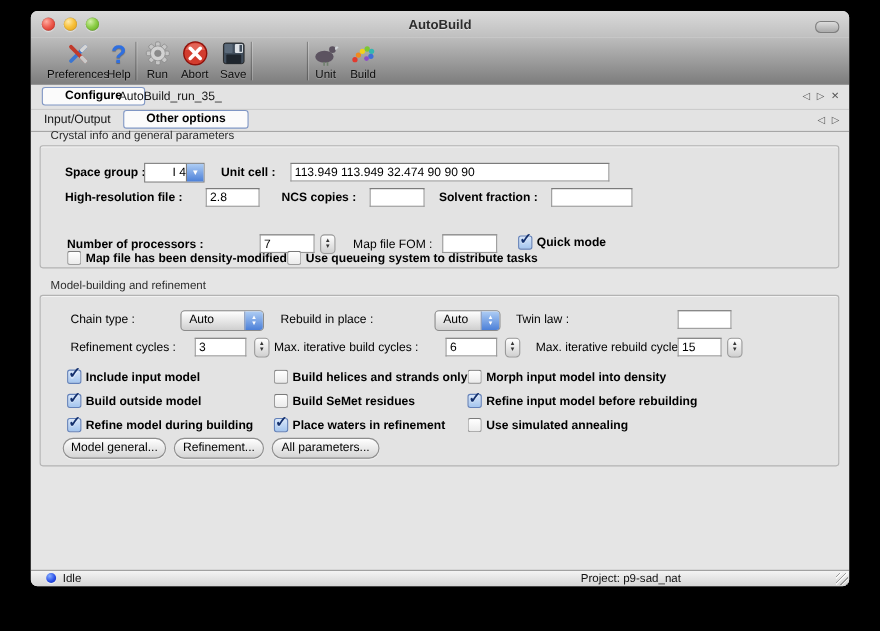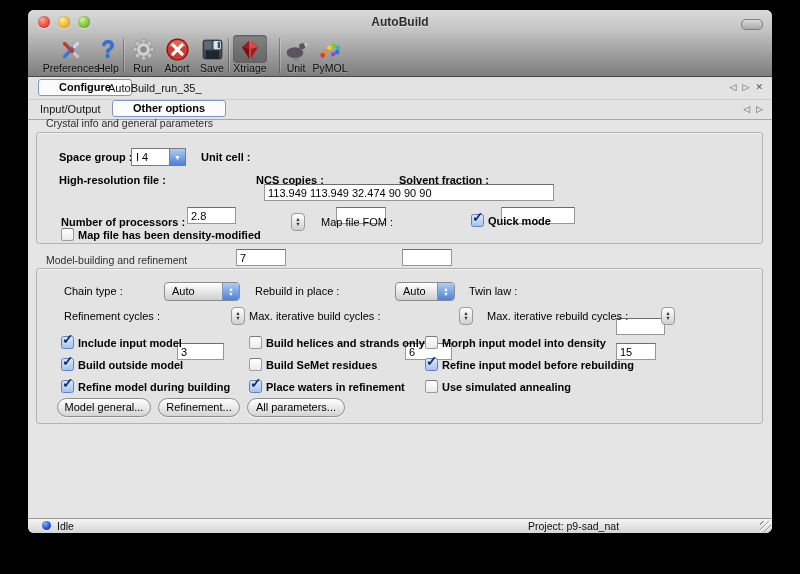--- a/index.html
+++ b/index.html
@@ -53,26 +53,26 @@
     background:#e3e3e3;box-shadow:inset 0 1px 0 rgba(255,255,255,.55);box-sizing:border-box;}
   .g1{top:12px;height:112px;}
   .g2{top:148px;height:156px;}
   .glabel{position:absolute;left:18px;font-size:10.5px;color:#2e2e2e;}
   .glabel1{top:-3px;}
   .glabel2{top:134px;}
   .row{position:absolute;left:0;right:0;height:19px;}
   .lbl{position:absolute;font-size:11px;line-height:18px;color:#000;white-space:nowrap;}
   .b{font-weight:bold;}
   .tf{position:absolute;top:0;height:17px;border:1px solid #979797;border-top-color:#6d6d6d;
-    background:#fff;font-size:11px;font-family:inherit;padding:0 3px;box-sizing:border-box;color:#000;margin-top:36px;}
+    background:#fff;font-size:11px;font-family:inherit;padding:0 3px;box-sizing:border-box;color:#000;}
   .stepper{position:absolute;top:0;width:14px;height:18px;border:1px solid #9a9a9a;border-radius:4px;
     background:linear-gradient(#ffffff,#d0d0d0);display:flex;flex-direction:column;align-items:center;
     justify-content:center;box-sizing:border-box;}
   .stepper i{font-style:normal;font-size:5.5px;line-height:4.8px;color:#333;}
-  .combo{position:absolute;top:0;height:18px;display:flex;border:1px solid #7c7c7c;box-sizing:border-box;background:#fff;}
+  .combo{position:absolute;top:0;height:18px;display:flex;border:1px solid #7c7c7c;box-sizing:border-box;background:#fff;text-align:right;}
   .combo-val{flex:1;font-size:11px;line-height:16px;padding-left:4px;color:#000;}
   .combo-btn{width:15px;background:linear-gradient(#aecdf4,#4c80d8);border-left:1px solid #7c7c7c;
     display:flex;align-items:center;justify-content:center;}
   .combo-btn i{font-style:normal;font-size:7px;color:#fff;line-height:7px;}
   .popup{position:absolute;top:0;height:19px;border:1px solid #8b8b8b;border-radius:4px;
     background:linear-gradient(#ffffff,#cfcfcf);box-sizing:border-box;display:flex;overflow:hidden;}
   .popup-val{flex:1;font-size:11px;line-height:17px;padding-left:7px;color:#000;}
   .popup-btn{width:16px;background:linear-gradient(#aecdf4,#4c80d8);display:flex;flex-direction:column;
     align-items:center;justify-content:center;border-left:1px solid #7e93b8;}
   .popup-btn i{font-style:normal;font-size:5.5px;line-height:5px;color:#fff;}
@@ -164,31 +164,20 @@
           <rect x="3" y="3" width="18" height="18" rx="2" fill="#414e5c" stroke="#222" stroke-width="0.8"></rect>
           <rect x="13" y="3.8" width="7" height="8" rx="1" fill="#dfe3e8"></rect>
           <rect x="17" y="4.6" width="2.2" height="6" fill="#414e5c"></rect>
           <rect x="5.5" y="13" width="13" height="8" rx="0.8" fill="#1f262e"></rect>
           <rect x="4" y="3.8" width="7" height="8" rx="1" fill="#5b6a7a"></rect>
         </svg>
       </span>
       <span class="tlabel">Save</span>
     </div>
     <div class="tsep" style="left:200px"></div>
-    <div class="titem" style="left:190px">
-      <span class="ticon sel">
-        <svg width="24" height="24" viewBox="0 0 24 24">
-          <polygon points="12,2 20,9 12,22 4,9" fill="#a5191c"></polygon>
-          <polygon points="12,2 20,9 13,11" fill="#d14b4c"></polygon>
-          <polygon points="4,9 11,11 12,22" fill="#7a0e12"></polygon>
-          <line x1="12" y1="2" x2="12" y2="22" stroke="#e9dcdc" stroke-width="0.8" opacity="0.65"></line>
-        </svg>
-      </span>
-      <span class="tlabel">Xtriage</span>
-    </div>
     <div class="tsep" style="left:251px"></div>
     <div class="titem" style="left:236px">
       <span class="ticon">
         <svg width="25" height="25" viewBox="0 0 24 24">
           <ellipse cx="10.5" cy="15" rx="8" ry="5.2" fill="#5c5360"></ellipse>
           <circle cx="17.5" cy="8.8" r="2.9" fill="#5c5360"></circle>
           <path d="M19.5 7.2 C21 5.6 22.4 5.8 22.8 6.8 L20.2 9.4 Z" fill="#d3d8dc"></path>
           <rect x="9.5" y="19.5" width="1.4" height="3.4" fill="#70806e"></rect>
           <rect x="12.5" y="19.5" width="1.4" height="3.4" fill="#70806e"></rect>
         </svg>
@@ -200,21 +189,21 @@
         <svg width="25" height="25" viewBox="0 0 24 24">
           <circle cx="4.5" cy="17.5" r="2.3" fill="#e23a2e"></circle>
           <circle cx="7.5" cy="13.5" r="2.3" fill="#f08a1d"></circle>
           <circle cx="11" cy="10.2" r="2.3" fill="#f3d11a"></circle>
           <circle cx="15.2" cy="8.2" r="2.3" fill="#7cc832"></circle>
           <circle cx="19" cy="10.2" r="2.3" fill="#35b6b0"></circle>
           <circle cx="18.4" cy="14.6" r="2.3" fill="#3f6fd8"></circle>
           <circle cx="14.6" cy="16.6" r="2.1" fill="#8a4fc8"></circle>
         </svg>
       </span>
-      <span class="tlabel">PyMOL</span>
+      <span class="tlabel">Build</span>
     </div>
   </div>
 
   <div class="tabs1">
     <span class="tab-active" style="left:10px">Configure</span>
     <span class="tab-plain" style="left:80px">AutoBuild_run_35_</span>
     <span class="tabnav">
       <i>◁</i>
       <i>▷</i>
       <i>✕</i>
@@ -270,20 +259,24 @@
               <i>✓</i>
             </span>
           <span class="cblbl">Quick mode</span>
         </span>
       </div>
 
       <div class="row" style="top:94px">
         <span class="cbwrap" style="left:24px;width:190px">
           <span class="cb"></span>
           <span class="cblbl">Map file has been density-modified</span>
+        </span>
+        <span class="cbwrap" style="left:224px;width:220px">
+          <span class="cb"></span>
+          <span class="cblbl">Use queueing system to distribute tasks</span>
         </span>
       </div>
     </div>
 
     <span class="glabel glabel2">Model-building and refinement</span>
     <div class="group g2">
 
       <div class="row" style="top:13px">
         <span class="lbl" style="left:27px">Chain type :</span>
         <div class="popup" style="left:127px;width:76px">

